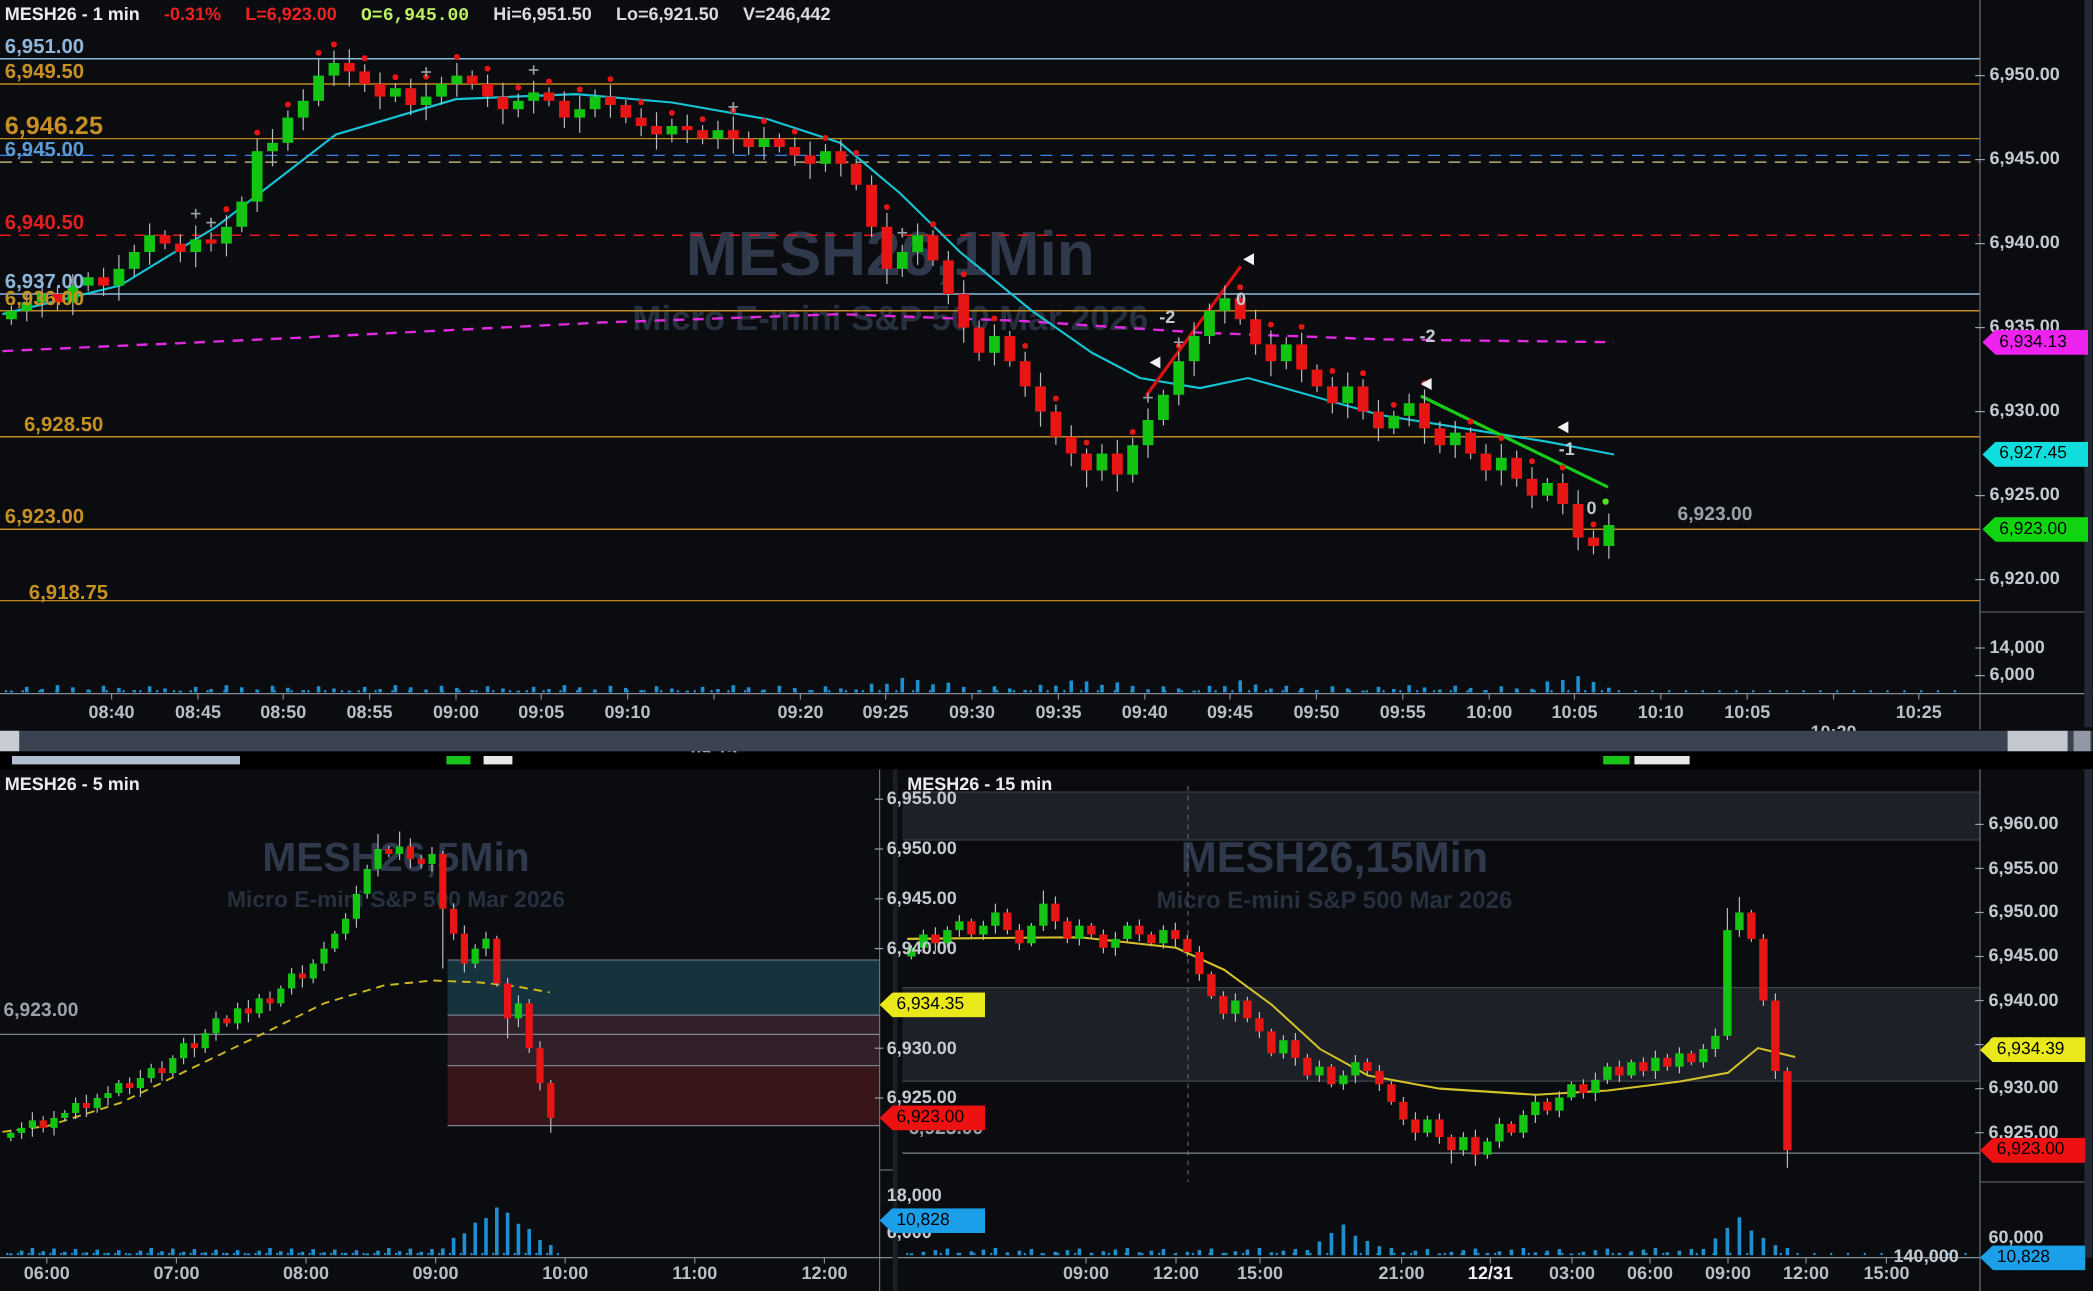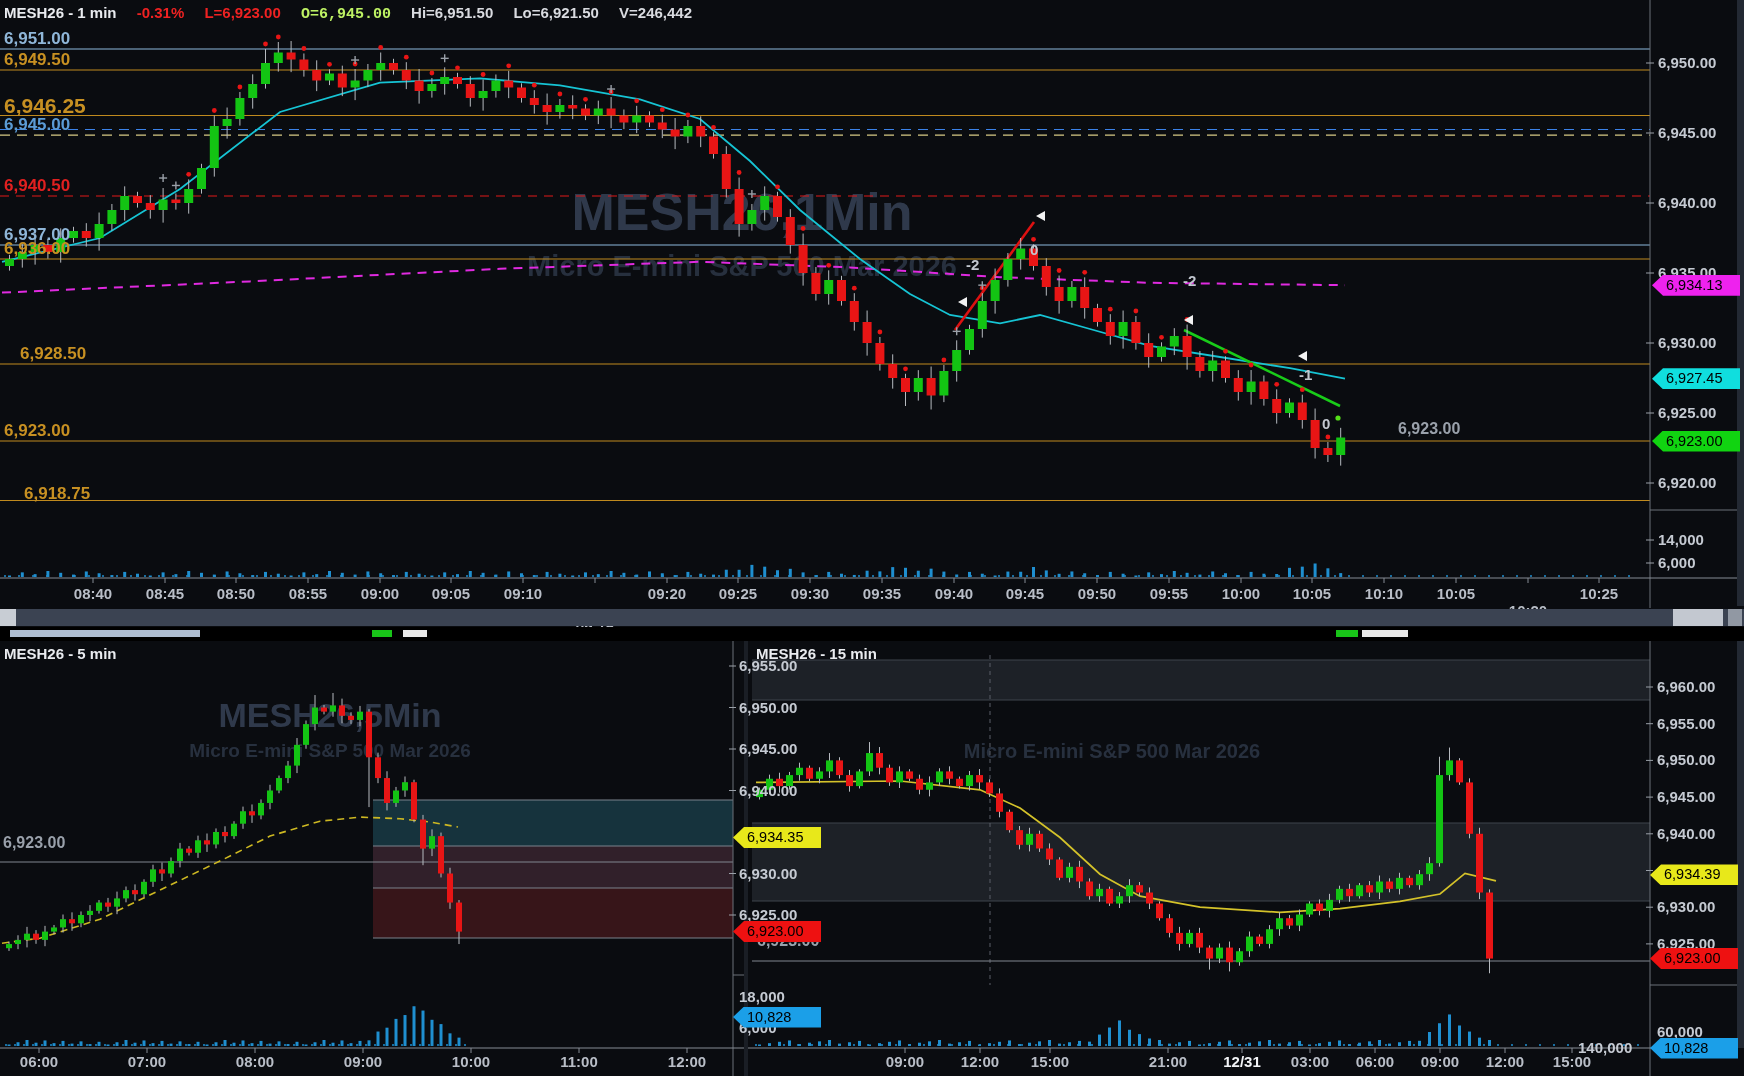--- a/index.html
+++ b/index.html
@@ -1125,20 +1125,21 @@
     <span class="tseg" style="color:#bef264;font-family:Liberation Mono, monospace;">O=6,945.00</span>
     <span class="tseg" style="color:#d9dbe0;">Hi=6,951.50</span>
     <span class="tseg" style="color:#d9dbe0;">Lo=6,921.50</span>
     <span class="tseg" style="color:#d9dbe0;">V=246,442</span>
   </div>
 
   <div class="wm" style="left:742px;top:182px;font-size:52px;">MESH26,1Min</div>
   <div class="wm wmsub" style="left:742px;top:250px;font-size:29px;">Micro E-mini S&amp;P 500 Mar 2026</div>
   <div class="wm" style="left:330px;top:696px;font-size:34px;">MESH26,5Min</div>
   <div class="wm wmsub" style="left:330px;top:740px;font-size:19px;">Micro E-mini S&amp;P 500 Mar 2026</div>
+  <div class="wm" style="left:1112px;top:694px;font-size:36px;">MESH26,15Min</div>
   <div class="wm wmsub" style="left:1112px;top:740px;font-size:20px;">Micro E-mini S&amp;P 500 Mar 2026</div>
 
   <div class="title" style="left:4px;top:645px;">MESH26 - 5 min</div>
   <div class="title" style="left:756px;top:645px;">MESH26 - 15 min</div>
 
   <div class="strip" style="left:0;top:609px;width:1744px;height:17px;background:#3b4352;"></div>
   <div class="strip" style="left:0;top:609px;width:16px;height:17px;background:#c8cdd4;"></div>
   <div class="strip" style="left:1673px;top:609px;width:50px;height:17px;background:#c3c8d0;"></div>
   <div class="strip" style="left:1728px;top:609px;width:14px;height:17px;background:#9198a3;"></div>
 

